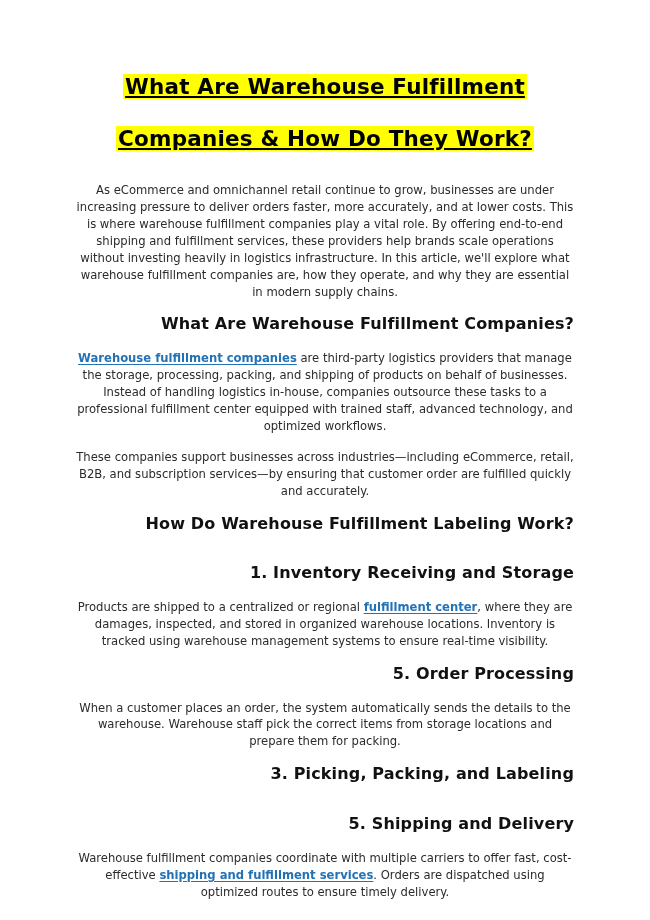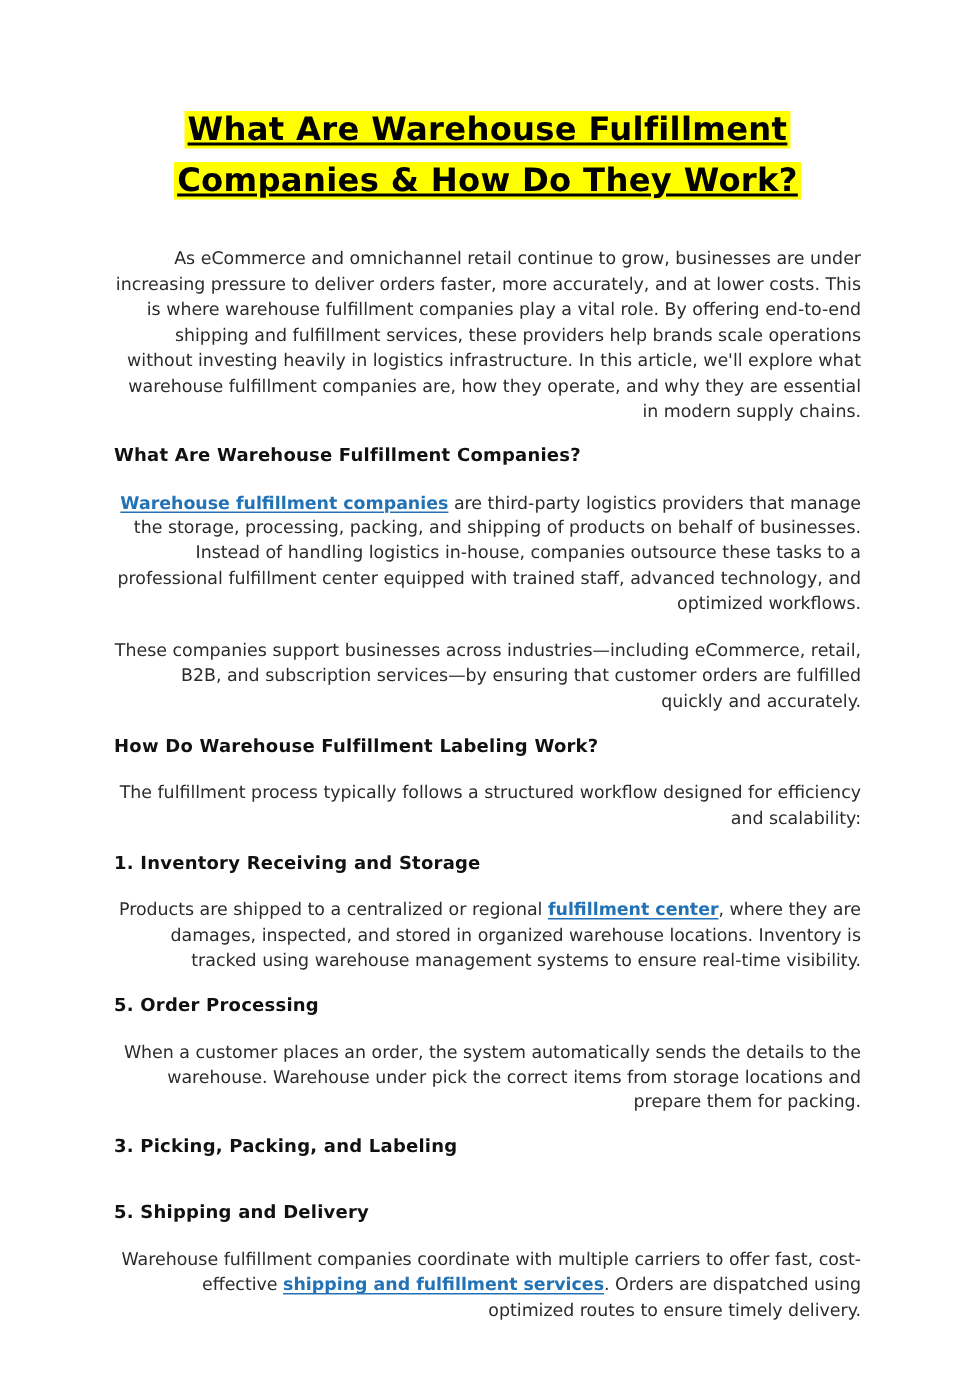--- a/index.html
+++ b/index.html
@@ -50,39 +50,40 @@
     text-decoration-thickness: 2px;
     text-underline-offset: 2px;
     box-decoration-break: clone;
     -webkit-box-decoration-break: clone;
     padding: 0 2px;
   }
   .title-line {
     display: block;
   }
   .title-line + .title-line {
-    margin-top: 3px;
+    margin-top: 21px;
   }
 
   
   p.para {
     margin: 0;
     font-size: 11.6px;
     line-height: 1.46;
     color: #2b2b2b;
-    text-align: right;
+    text-align: center;
   }
 
   h3.subhead {
     margin: 0;
-    font-size: 12px;
+    font-size: 16px;
     font-weight: bold;
     line-height: 1.42;
     color: #111111;
     letter-spacing: 0.15px;
+    text-align: right;
   }
 
   
   .gap-intro   { height: 28px; }
   .gap-b       { height: 14px; }
   .gap-h       { height: 13px; }
 
   a.inline-link {
     color: #2272b5;
     font-weight: bold;
@@ -110,45 +111,44 @@
     <div class="gap-h"></div>
 
     <h3 class="subhead">What Are Warehouse Fulfillment Companies?</h3>
 
     <div class="gap-b"></div>
 
     <p class="para"><a class="inline-link" href="#">Warehouse fulfillment companies</a><span> are third-party logistics providers that manage the storage, processing, packing, and shipping of products on behalf of businesses. Instead of handling logistics in-house, companies outsource these tasks to a professional fulfillment center equipped with trained staff, advanced technology, and optimized workflows.</span></p>
 
     <div class="gap-b"></div>
 
-    <p class="para">These companies support businesses across industries—including eCommerce, retail, B2B, and subscription services—by ensuring that customer orders are fulfilled quickly and accurately.</p>
+    <p class="para">These companies support businesses across industries—including eCommerce, retail, B2B, and subscription services—by ensuring that customer order are fulfilled quickly and accurately.</p>
 
     <div class="gap-h"></div>
 
     <h3 class="subhead">How Do Warehouse Fulfillment Labeling Work?</h3>
 
     <div class="gap-b"></div>
 
-    <p class="para">The fulfillment process typically follows a structured workflow designed for efficiency and scalability:</p>
 
     <div class="gap-h"></div>
 
     <h3 class="subhead">1. Inventory Receiving and Storage</h3>
 
     <div class="gap-b"></div>
 
     <p class="para"><span>Products are shipped to a centralized or regional </span><a class="inline-link" href="#">fulfillment center</a><span>, where they are damages, inspected, and stored in organized warehouse locations. Inventory is tracked using warehouse management systems to ensure real-time visibility.</span></p>
 
     <div class="gap-h"></div>
 
     <h3 class="subhead">5. Order Processing</h3>
 
     <div class="gap-b"></div>
 
-    <p class="para">When a customer places an order, the system automatically sends the details to the warehouse. Warehouse under pick the correct items from storage locations and prepare them for packing.</p>
+    <p class="para">When a customer places an order, the system automatically sends the details to the warehouse. Warehouse staff pick the correct items from storage locations and prepare them for packing.</p>
 
     <div class="gap-h"></div>
 
     <h3 class="subhead">3. Picking, Packing, and Labeling</h3>
 
     <div class="gap-b"></div>
 
 
     <div class="gap-h"></div>
 

